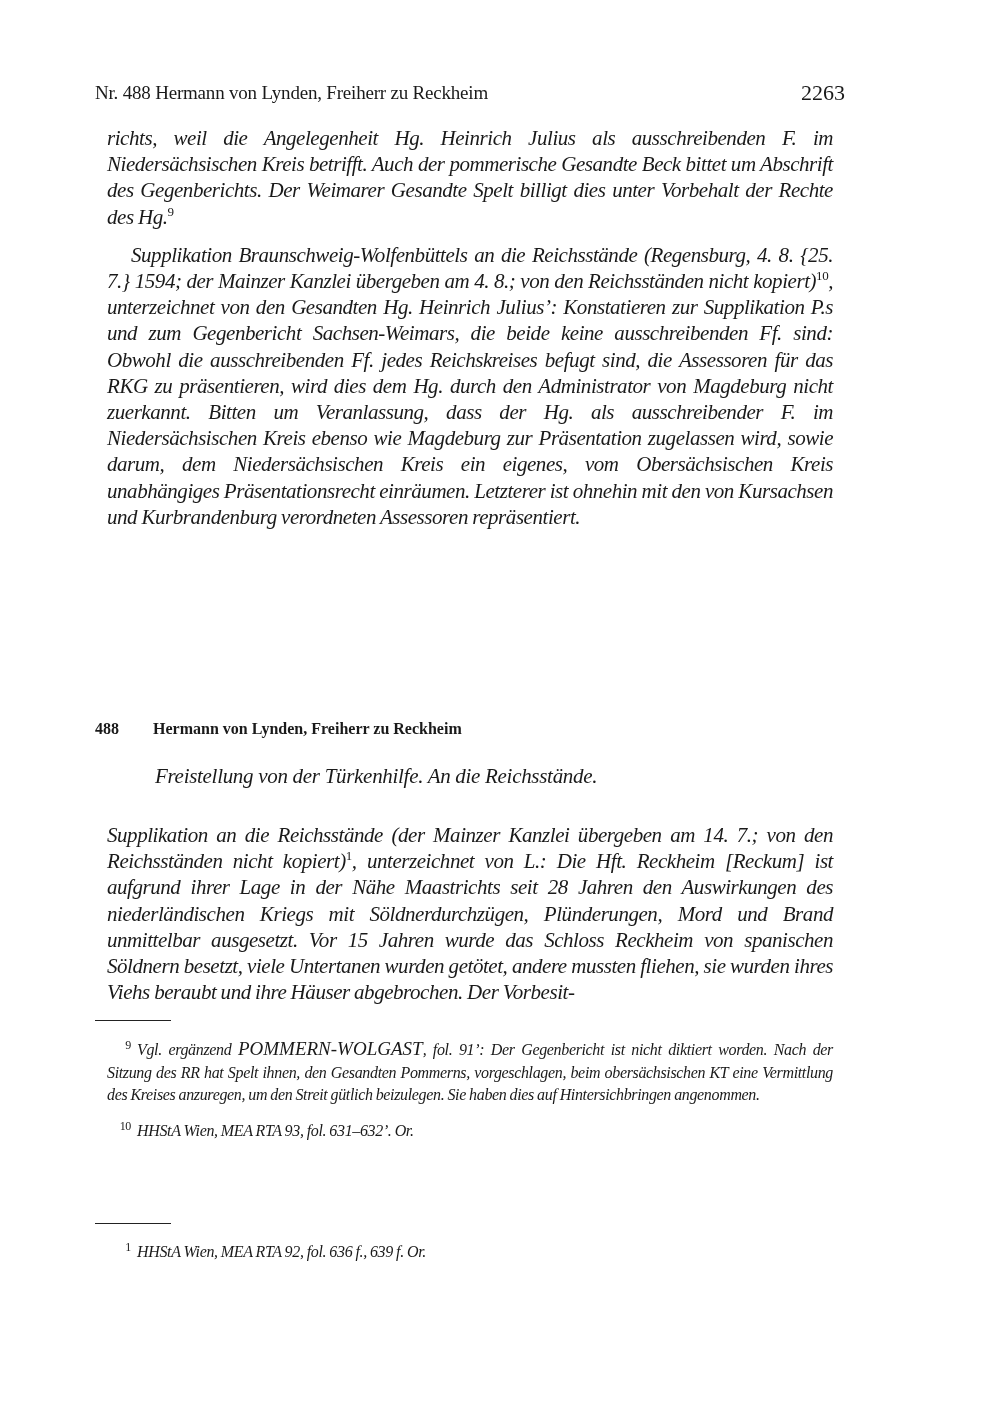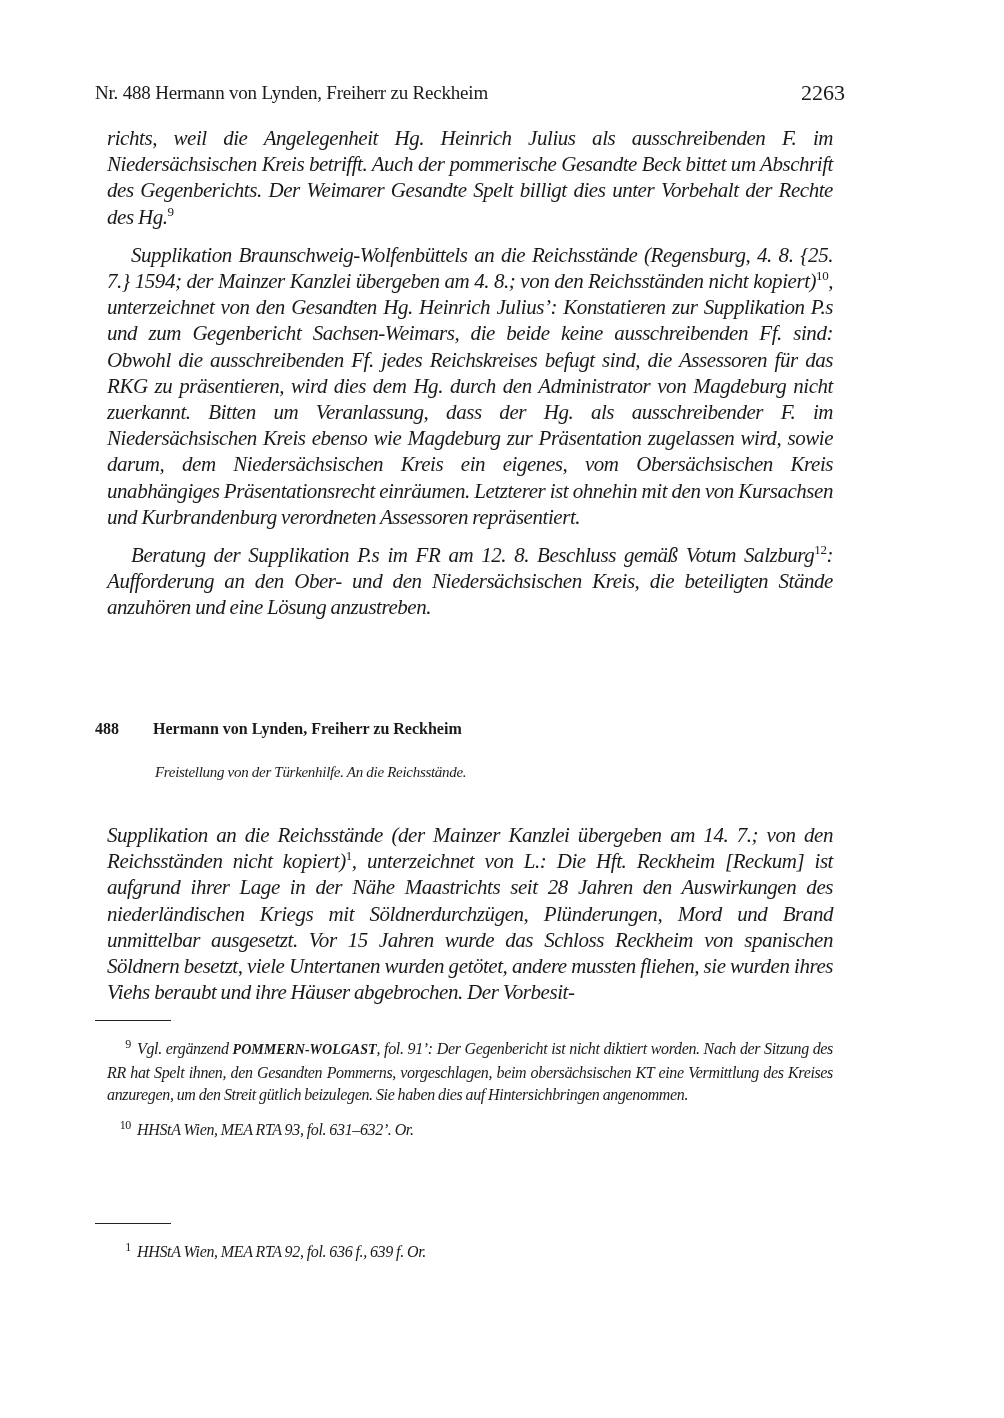--- a/index.html
+++ b/index.html
@@ -9,40 +9,39 @@
   .running-head { position: absolute; top: 80px; left: 0; width: 750px; height: 26px; font-size: 19px; }
   .rh-title { position: absolute; left: 0; width: 680px; top: 2px; letter-spacing: -0.2px; }
   .rh-page { position: absolute; right: 0; top: 0; font-size: 22px; }
   .block { position: absolute; left: 0; width: 750px; }
   p { margin: 12px; }
   .body-it { font-style: italic; font-size: 21px; line-height: 26.2px; text-align: justify; letter-spacing: -0.45px; word-spacing: -0.5px; }
   .indent { text-indent: 24px; }
   sup { font-size: 13px; line-height: 0; vertical-align: 8px; font-style: normal; }
   .heading { font-size: 16px; font-weight: bold; }
   .heading .num { display: inline-block; width: 58px; }
-  .subtitle { font-style: italic; font-size: 15px; padding-left: 60px; letter-spacing: -0.3px; }
+  .subtitle { font-style: italic; font-size: 21px; padding-left: 60px; letter-spacing: -0.3px; }
   .fn-rule { position: absolute; left: 0; width: 76px; height: 0; border-top: 1px solid #222; }
   .fn { font-style: italic; font-size: 16px; line-height: 22.6px; text-align: justify; letter-spacing: -0.35px; word-spacing: -0.5px; }
   .fn .mark { font-style: normal; font-size: 12px; vertical-align: 6px; line-height: 0; display: inline-block; width: 24px; text-align: right; padding-right: 6px; }
-  .sc { font-size: 14px; letter-spacing: 0; font-weight: bold; }
+  .sc { font-size: 19px; letter-spacing: 0; }
 </style>
 </head>
 <body>
 
 <div class="page">
 
   <div class="running-head">
     <span class="rh-title">Nr. 488 Hermann von Lynden, Freiherr zu Reckheim</span>
     <span class="rh-page">2263</span>
   </div>
 
   <div class="block" style="top:113px;">
     <p class="body-it"><span>richts, weil die Angelegenheit Hg. Heinrich Julius als ausschreibenden F. im Niedersächsischen Kreis betrifft. Auch der pommerische Gesandte Beck bittet um Abschrift des Gegenberichts. Der Weimarer Gesandte Spelt billigt dies unter Vorbehalt der Rechte des Hg.</span><sup>9</sup></p>
     <p class="body-it indent"><span>Supplikation Braunschweig-Wolfenbüttels an die Reichsstände (Regensburg, 4. 8. {25. 7.} 1594; der Mainzer Kanzlei übergeben am 4. 8.; von den Reichsständen nicht kopiert)</span><sup>10</sup><span>, unterzeichnet von den Gesandten Hg. Heinrich Julius’: Konstatieren zur Supplikation P.s und zum Gegenbericht Sachsen-Weimars, die beide keine ausschreibenden Ff. sind: Obwohl die ausschreibenden Ff. jedes Reichskreises befugt sind, die Assessoren für das RKG zu präsentieren, wird dies dem Hg. durch den Administrator von Magdeburg nicht zuerkannt. Bitten um Veranlassung, dass der Hg. als ausschreibender F. im Niedersächsischen Kreis ebenso wie Magdeburg zur Präsentation zugelassen wird, sowie darum, dem Niedersächsischen Kreis ein eigenes, vom Obersächsischen Kreis unabhängiges Präsentationsrecht einräumen. Letzterer ist ohnehin mit den von Kursachsen und Kurbrandenburg verordneten Assessoren repräsentiert.</span></p>
-    <p class="body-it indent"><span>Beratung der Supplikation P.s im FR am 12. 8. Beschluss gemäß Votum Salzburg</span><sup>12</sup><span>: Aufforderung an den Ober- und den Niedersächsischen Kreis, die beteiligten Stände anzuhören und eine Lösung anzustreben.</span></p>
   </div>
 
   <div class="block heading" style="top:720px;">
     <span class="num">488</span><span>Hermann von Lynden, Freiherr zu Reckheim</span>
   </div>
 
   <div class="block subtitle" style="top:764px;">Freistellung von der Türkenhilfe. An die Reichsstände.</div>
 
   <div class="block" style="top:810px;">
     <p class="body-it"><span>Supplikation an die Reichsstände (der Mainzer Kanzlei übergeben am 14. 7.; von den Reichsständen nicht kopiert)</span><sup>1</sup><span>, unterzeichnet von L.: Die Hft. Reckheim [Reckum] ist aufgrund ihrer Lage in der Nähe Maastrichts seit 28 Jahren den Auswirkungen des niederländischen Kriegs mit Söldnerdurchzügen, Plünderungen, Mord und Brand unmittelbar ausgesetzt. Vor 15 Jahren wurde das Schloss Reckheim von spanischen Söldnern besetzt, viele Untertanen wurden getötet, andere mussten fliehen, sie wurden ihres Viehs beraubt und ihre Häuser abgebrochen. Der Vorbesit-</span></p>

